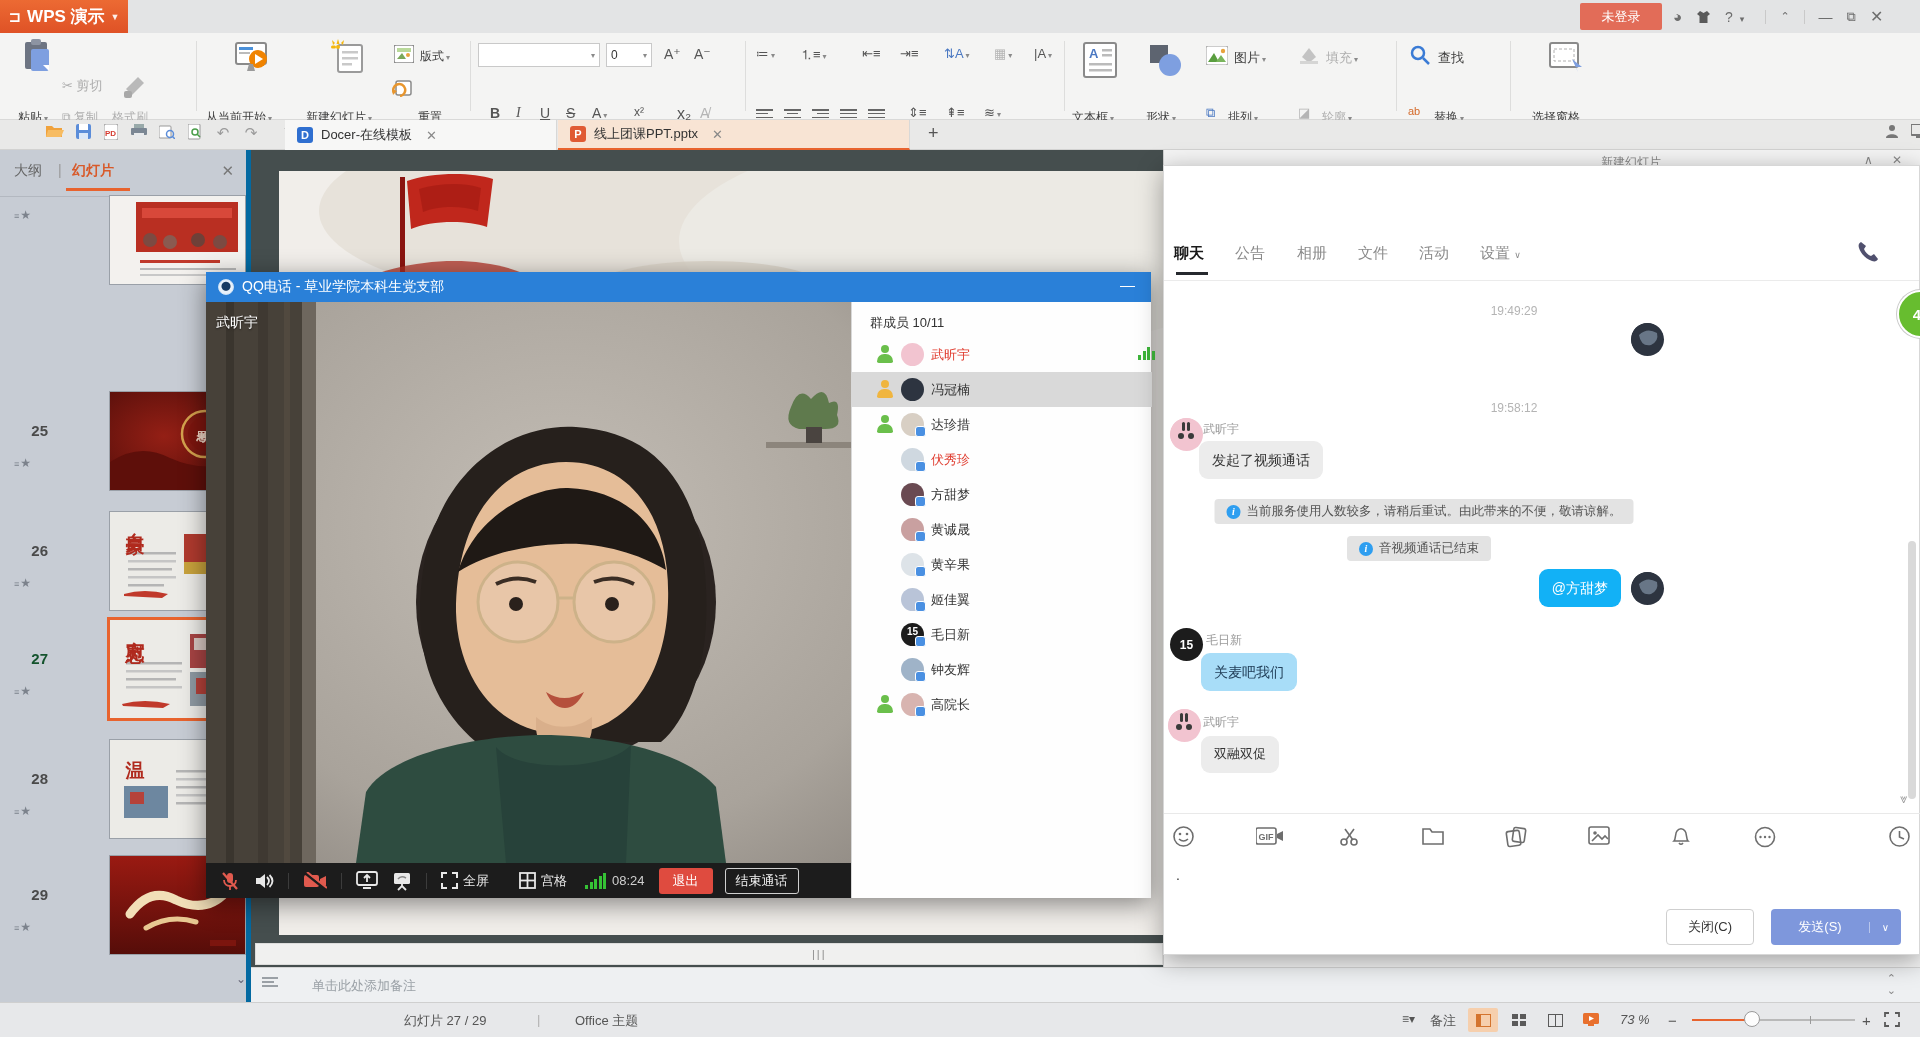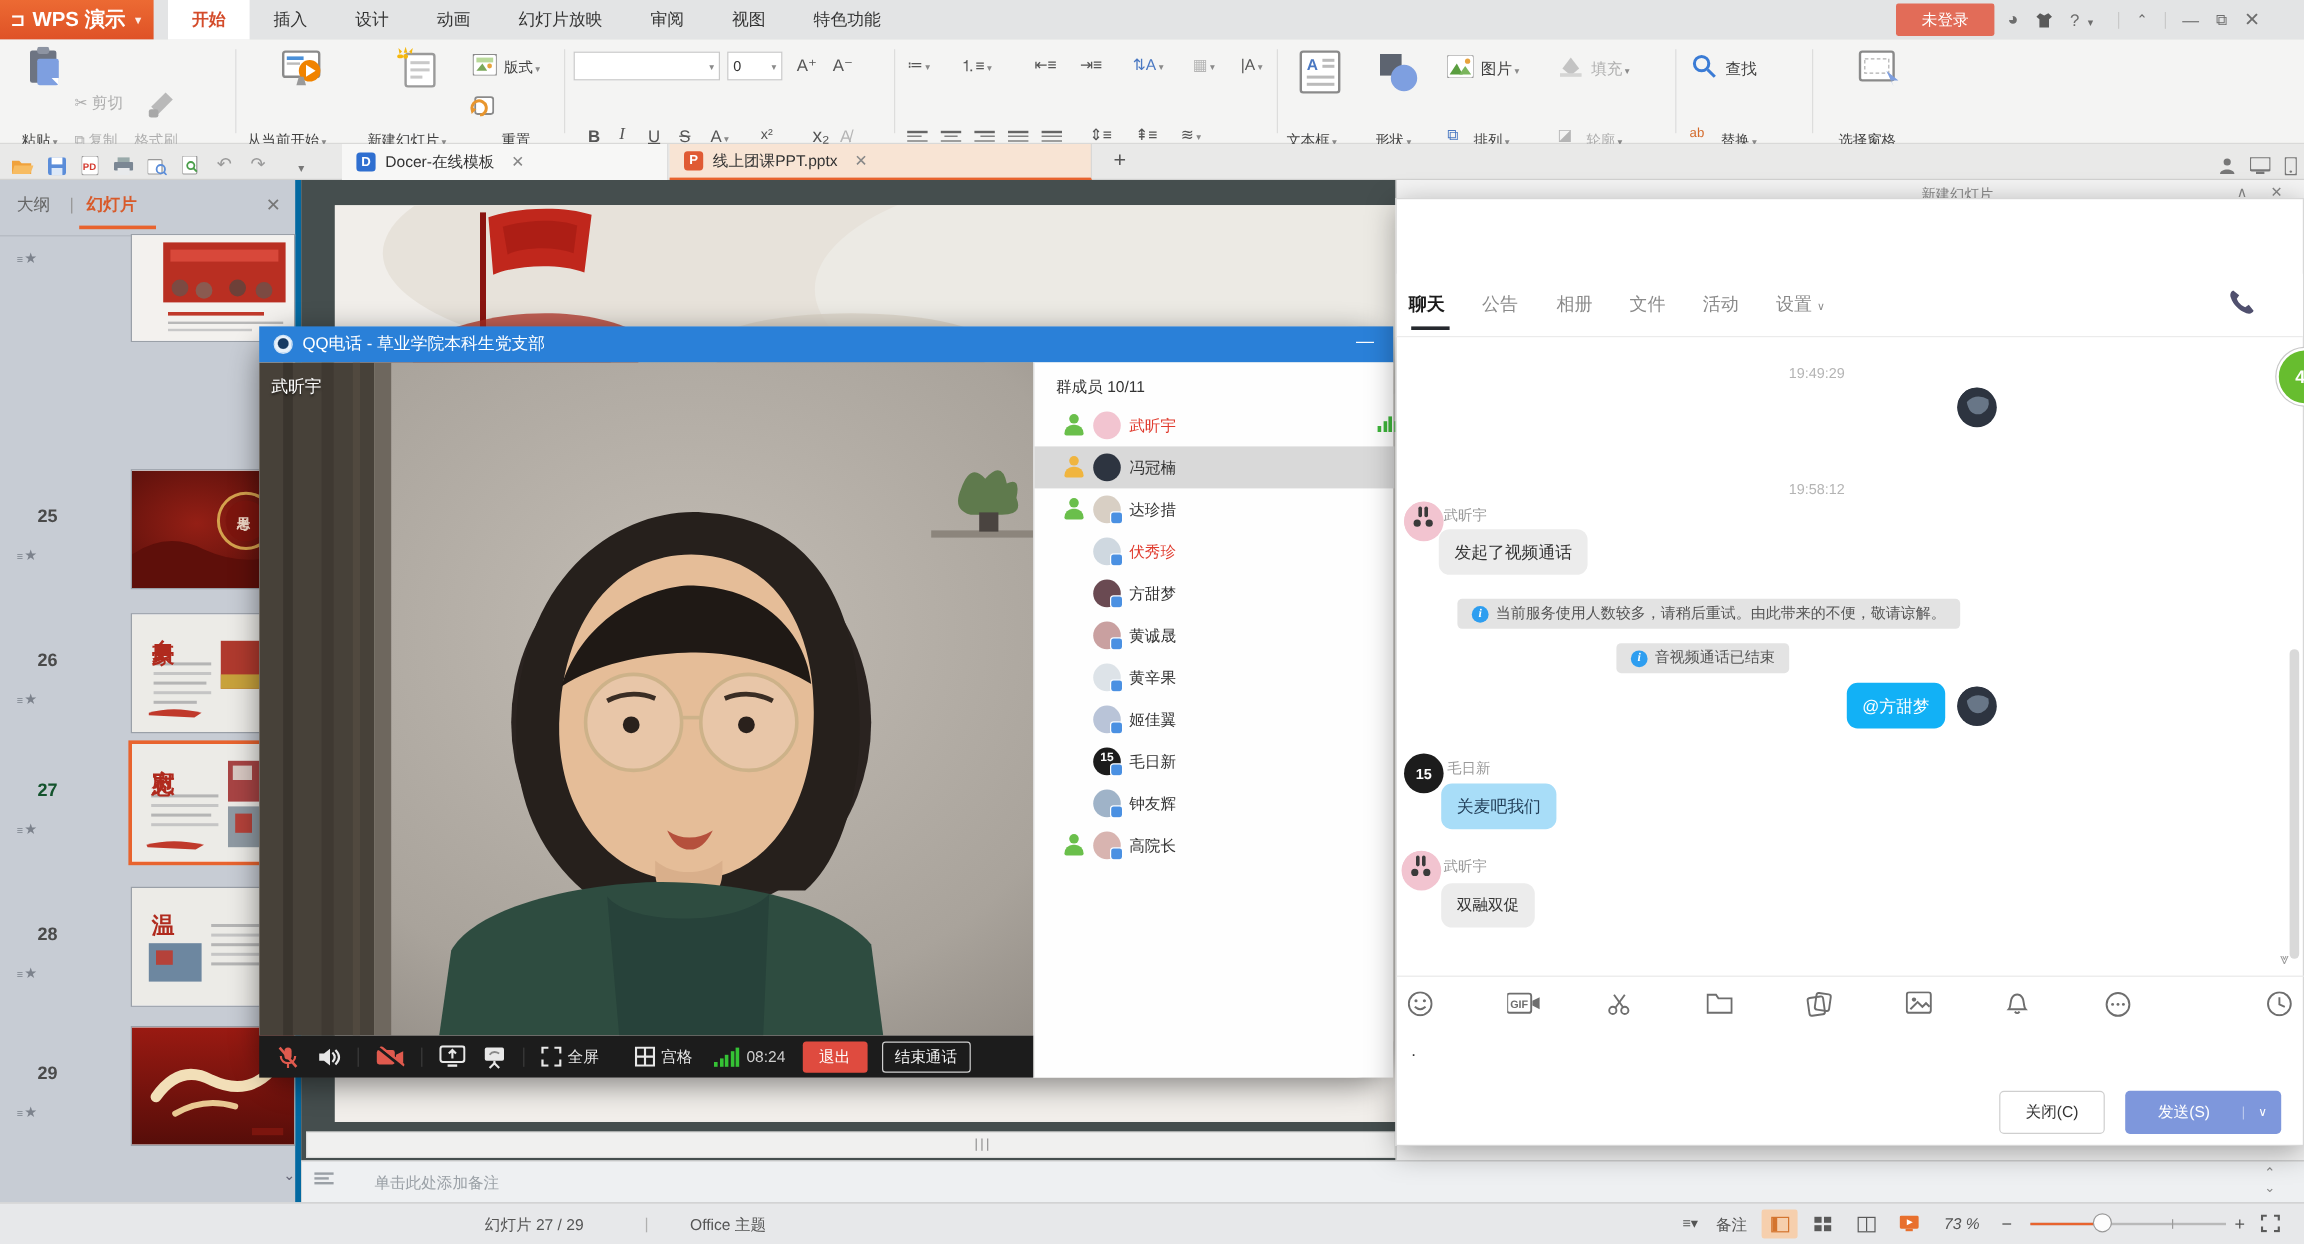--- a/index.html
+++ b/index.html
@@ -26,21 +26,21 @@
   .dd2 { font-size:8px; color:#8a8a8a; margin-left:2px; }
   .rline { position:absolute; top:8px; bottom:8px; width:1px; background:#dddddc; }
   .bigico { position:absolute; }
   .fontbox { position:absolute; background:#fff; border:1px solid #c9c9c9; display:flex; align-items:center; justify-content:space-between; padding:0 4px; color:#333; }
   .fmt { position:absolute; font-size:14px; color:#555; }
   .alico { position:absolute; width:17px; height:13px; display:flex; flex-direction:column; justify-content:space-between; }
   .alico i { display:block; height:1.5px; background:#666; }
 
   
   .tabrow { position:absolute; left:0; top:120px; width:1920px; height:30px; background:#e9e9e8; border-bottom:1px solid #d2d2d1; }
-  .qico { position:absolute; top:4px; width:22px; height:22px; display:flex; align-items:flex-end; justify-content:center; }
+  .qico { position:absolute; top:4px; width:22px; height:22px; display:flex; align-items:flex-start; justify-content:center;margin-left:36px; }
   .doctab { position:absolute; top:0; height:30px; display:flex; align-items:center; gap:8px; padding:0 12px; font-size:13px; color:#333; background:#f7f7f6; border-right:1px solid #d8d8d7; }
   .doctab.active { background:#f8e4d4; border-bottom:2px solid #e8632e; }
   .doctab .logo { width:16px; height:16px; border-radius:3px; color:#fff; font-size:11px; font-weight:bold; display:flex; align-items:center; justify-content:center; }
   .doctab .x { color:#888; font-size:13px; margin-left:6px; }
   .newtab { position:absolute; top:3px; font-size:18px; color:#555; }
 
   
   .panel { position:absolute; left:0; top:150px; width:251px; height:852px; background:#c7ccd4; border-right:5px solid #0369a1; }
   .panel-hdr { position:absolute; left:0; top:12px; width:100%; height:34px; font-size:14px; }
   .panel-hdr .outline { position:absolute; left:14px; color:#666; }
@@ -77,21 +77,21 @@
   .sb { position:absolute; top:9px; }
   .viewbtn { position:absolute; top:5px; width:30px; height:24px; display:flex; align-items:center; justify-content:center; border-radius:2px; }
   .viewbtn.on { background:#f6cfad; }
   .vico { width:15px; height:13px; border:1.5px solid #5a5a5a; position:relative; }
   .zoom-track { position:absolute; top:16px; height:2px; background:#b9b9b9; }
   .zoom-track .orange { position:absolute; left:0; top:0; height:2px; background:#e8632e; }
   .zoom-track .tick { position:absolute; top:-3px; width:1px; height:8px; background:#9a9a9a; }
   .zoom-handle { position:absolute; top:8px; width:16px; height:16px; border-radius:50%; background:#fdfdfd; border:1px solid #9a9a9a; }
 
   
-  .qqwin { position:absolute; left:216px; top:272px; width:945px; height:626px; box-shadow:0 6px 24px rgba(0,0,0,.45);border-radius:31px; }
+  .qqwin { position:absolute; left:206px; top:272px; width:945px; height:626px; box-shadow:0 6px 24px rgba(0,0,0,.45); }
   .qq-title { position:absolute; left:0; top:0; width:100%; height:30px; background:#2a80d8; color:#fff; font-size:14px; display:flex; align-items:center; }
   .qq-title .cam { width:16px; height:16px; border-radius:50%; background:radial-gradient(circle at 50% 45%, #163a63 0 4px, #e8f1fa 5px); border:1px solid #cfe3f6; margin:0 8px 0 12px; }
   .qq-title .min { position:absolute; right:16px; top:4px; font-size:15px; }
   .qq-video { position:absolute; left:0; top:30px; width:645px; height:561px; overflow:hidden; background:#8f8a84; }
   .qq-video .vlabel { position:absolute; left:10px; top:12px; color:#fff; font-size:14px; text-shadow:0 1px 2px rgba(0,0,0,.6); }
   .qq-members { position:absolute; left:645px; top:30px; width:300px; height:596px; background:#fefefe; border-left:1px solid #d8d8d8; }
   .mem-hdr { position:absolute; left:18px; top:12px; font-size:13px; color:#333; }
   .mrow { position:absolute; left:0; width:300px; height:35px; }
   .mrow.sel { background:#d9d9d9; }
   .presence { position:absolute; left:24px; top:8px; width:18px; height:18px; }
@@ -158,30 +158,20 @@
 <body>
 
 <div class="screen">
 
   <div class="menubar">
     <div class="wps-logo">
       <span class="glyph">⊐</span>
       <span>WPS 演示</span>
       <span class="dd">▼</span>
     </div>
-    <div class="menu-items" id="menu-items">
-        <div class="menu-item active">开始</div>
-        <div class="menu-item">插入</div>
-        <div class="menu-item">设计</div>
-        <div class="menu-item">动画</div>
-        <div class="menu-item">幻灯片放映</div>
-        <div class="menu-item">审阅</div>
-        <div class="menu-item">视图</div>
-        <div class="menu-item">特色功能</div>
-      </div>
     <div class="login-btn">未登录</div>
     <div class="winctl" style="left:1666px;">
       <span style="font-size:15px;">◕</span>
       <span>
         <svg width="15" height="14" viewBox="0 0 15 14">
             <path d="M4 1 L7.5 3 L11 1 L14 4 L11.5 6 L11.5 13 L3.5 13 L3.5 6 L1 4 Z" fill="#5a5a5a"></path>
           </svg>
       </span>
       <span>?<span style="font-size:9px;">▾</span></span>
       <span class="wc-sep"></span>

